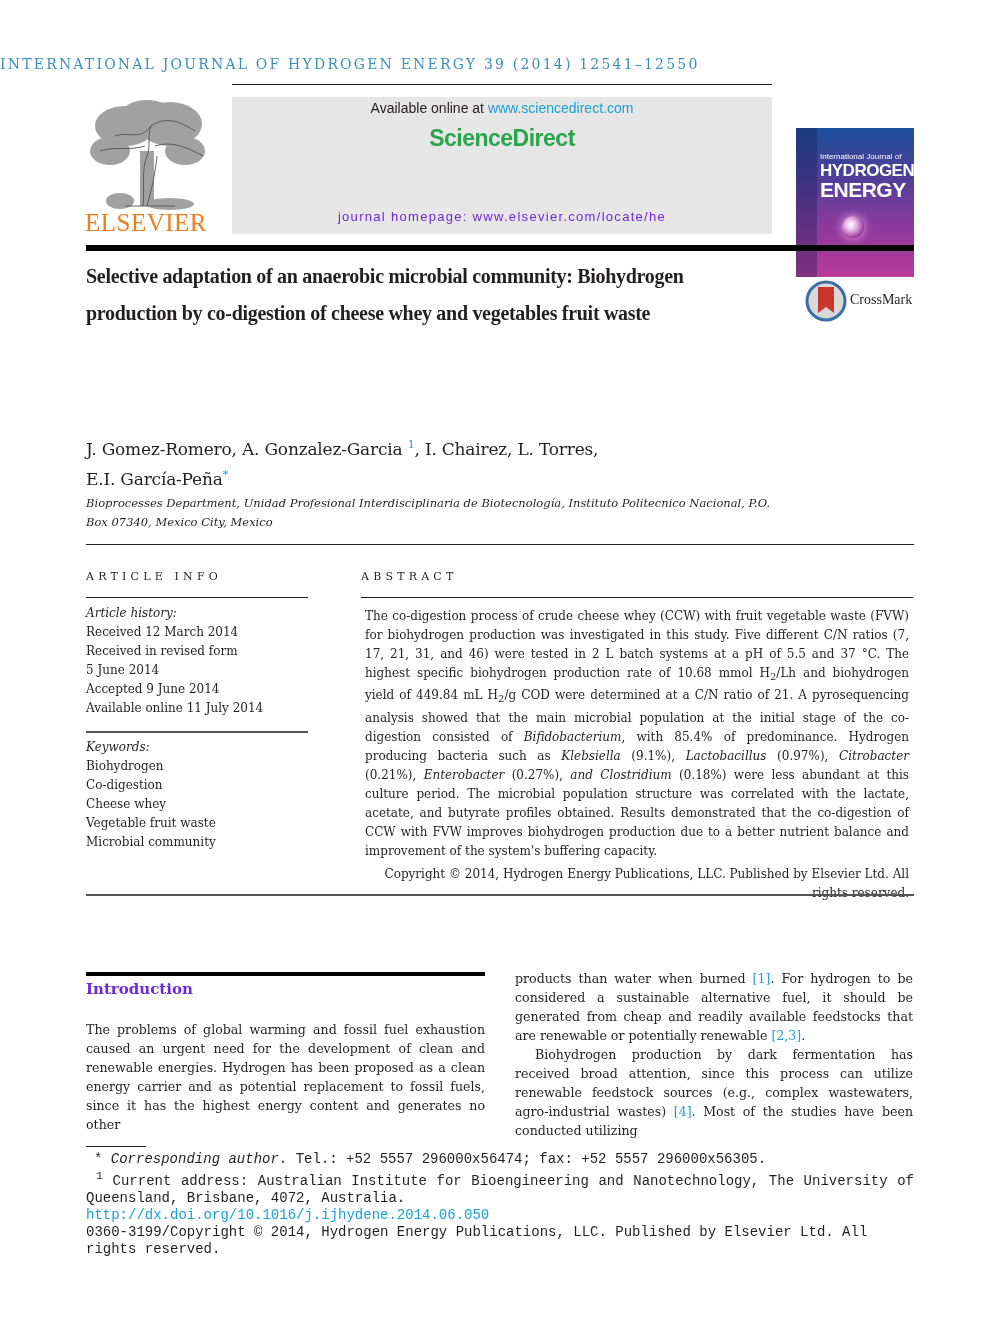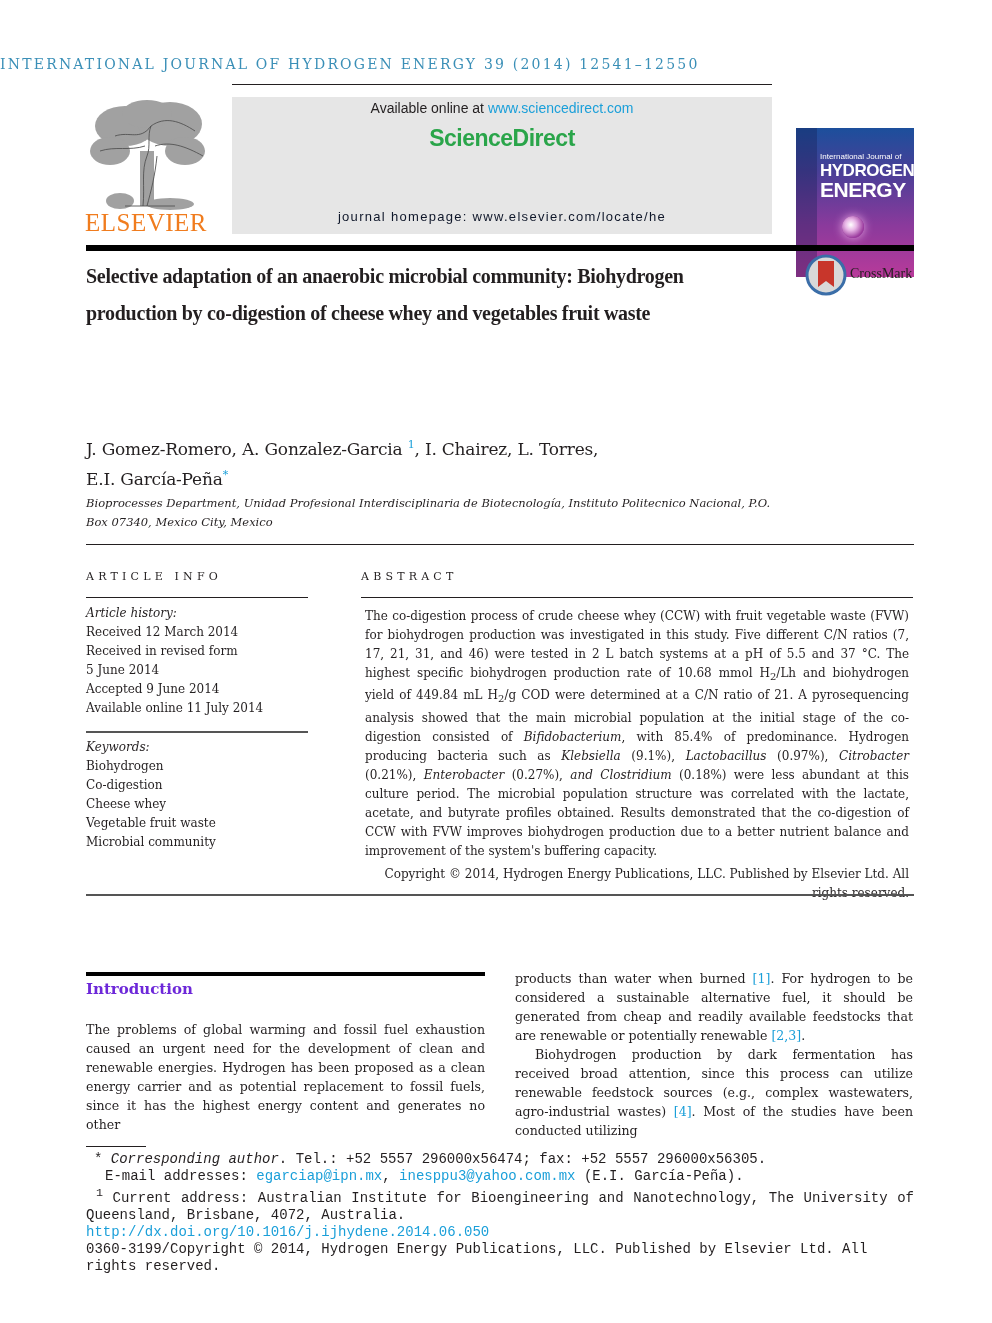--- a/index.html
+++ b/index.html
@@ -13,33 +13,33 @@
   .elsevier-logo { left: 85px; top: 96px; width: 124px; height: 140px; }
   .elsevier-word { left: 85px; top: 209px; width: 124px; font-family: "Liberation Serif", serif;
       font-size: 25px; color: #f07c1e; letter-spacing: 0.5px; }
   .banner { left: 232px; top: 97px; width: 540px; height: 137px; background: #e6e6e6; }
   .banner-avail { left: 0; top: 3px; width: 540px; text-align: center; font-family: "Liberation Sans", sans-serif;
       font-size: 14px; color: #231f20; }
   .banner-avail a { color: #1a9fd9; text-decoration: none; }
   .banner-sd { left: 0; top: 28px; width: 540px; text-align: center; font-family: "Liberation Sans", sans-serif;
       font-size: 23px; font-weight: bold; color: #2aa54a; letter-spacing: -0.5px; }
   .banner-home { left: 0; top: 112px; width: 540px; text-align: center; font-family: "Liberation Sans", sans-serif;
-      font-size: 13px; letter-spacing: 1.3px; color: #0f172a; }
+      font-size: 13px; letter-spacing: 1.3px; color: #6d28d9; }
   .cover { left: 796px; top: 85px; width: 118px; height: 149px; overflow: hidden;
       background: linear-gradient(180deg, #1c4f9c 0%, #4a3f97 30%, #8a3a9c 65%, #b83a9a 100%); margin-top: 43px; }
   .cover-title1 { left: 24px; top: 24px; font-family: "Liberation Sans", sans-serif; font-size: 8px; color: #ffffff; }
   .cover-title2 { left: 24px; top: 33px; font-family: "Liberation Sans", sans-serif; font-size: 17px; font-weight: bold; color: #ffffff; letter-spacing: -0.5px; }
   .cover-title3 { left: 24px; top: 50px; font-family: "Liberation Sans", sans-serif; font-size: 21px; font-weight: bold; color: #ffffff; letter-spacing: -0.5px; }
   .cover-orb { left: 46px; top: 88px; width: 22px; height: 22px; border-radius: 50%;
       background: radial-gradient(circle at 40% 40%, #ffffff 0%, #e8b6e6 30%, #9b3b9e 70%); box-shadow: 0 0 10px #e7a6e3; }
   .cover-strip { left: 0; top: 0; width: 21px; height: 149px; background: rgba(20,30,80,0.35); }
   .thick-rule { left: 86px; top: 245px; width: 828px; height: 6px; background: #000000; }
   .title { left: 86px; top: 258px; width: 660px; font-family: Liberation Serif, serif; font-weight: bold;
       font-size: 20px; line-height: 37px; color: #231f20; letter-spacing: -0.3px; }
-  .crossmark { left: 805px; top: 254px; width: 115px; height: 42px; }
+  .crossmark { left: 805px; top: 280px; width: 115px; height: 42px; }
   .crossmark-label { left: 45px; top: 12px; font-family: "Liberation Serif", serif; font-size: 14px; color: #231f20; }
   .authors { left: 86px; top: 432px; width: 720px; font-family: "DejaVu Serif", serif; font-size: 17px;
       line-height: 26px; color: #231f20; letter-spacing: -0.2px; }
   .authors sup { color: #1a9fd9; font-size: 11px; }
   .affil { left: 86px; top: 494px; width: 700px; font-family: "DejaVu Serif", serif; font-style: italic;
       font-size: 11.5px; line-height: 19px; color: #231f20; }
   .rule { background: #231f20; height: 1px; }
   .section-label { font-family: "DejaVu Serif", serif; font-size: 11px; letter-spacing: 4.2px; color: #231f20; }
   .info-text { font-family: "DejaVu Serif", serif; font-size: 12px; line-height: 19px; color: #231f20; }
   .info-text .it { font-style: italic; }
@@ -158,17 +158,16 @@
   <p>The problems of global warming and fossil fuel exhaustion caused an urgent need for the development of clean and renewable energies. Hydrogen has been proposed as a clean energy carrier and as potential replacement to fossil fuels, since it has the highest energy content and generates no other</p>
 </div>
 <div class="abs body-text" style="left:515px;top:969px;width:398px;">
   <p><span>products than water when burned </span><a class="cite">[1]</a><span>. For hydrogen to be considered a sustainable alternative fuel, it should be generated from cheap and readily available feedstocks that are renewable or potentially renewable </span><a class="cite">[2,3]</a><span>.</span></p>
   <p class="indent"><span>Biohydrogen production by dark fermentation has received broad attention, since this process can utilize renewable feedstock sources (e.g., complex wastewaters, agro-industrial wastes) </span><a class="cite">[4]</a><span>. Most of the studies have been conducted utilizing</span></p>
 </div>
 
 <div class="abs fn-rule"></div>
 <div class="abs footnotes">
   <p style="padding-left:8px;"><span>* </span><span class="it">Corresponding author</span><span>. Tel.: +52 5557 296000x56474; fax: +52 5557 296000x56305.</span></p>
-  <p style="padding-left:19px;"><span>E-mail addresses: </span><a href="#">egarciap@ipn.mx</a><span>, </span><a href="#">inesppu3@yahoo.com.mx</a><span> (E.I. García-Peña).</span></p>
   <p style="text-indent:10px;text-align:justify;"><sup>1</sup><span> Current address: Australian Institute for Bioengineering and Nanotechnology, The University of Queensland, Brisbane, 4072, Australia.</span></p>
   <p><a href="#" class="link">http://dx.doi.org/10.1016/j.ijhydene.2014.06.050</a></p>
   <p>0360-3199/Copyright © 2014, Hydrogen Energy Publications, LLC. Published by Elsevier Ltd. All rights reserved.</p>
 </div>
 
 </body></html>

